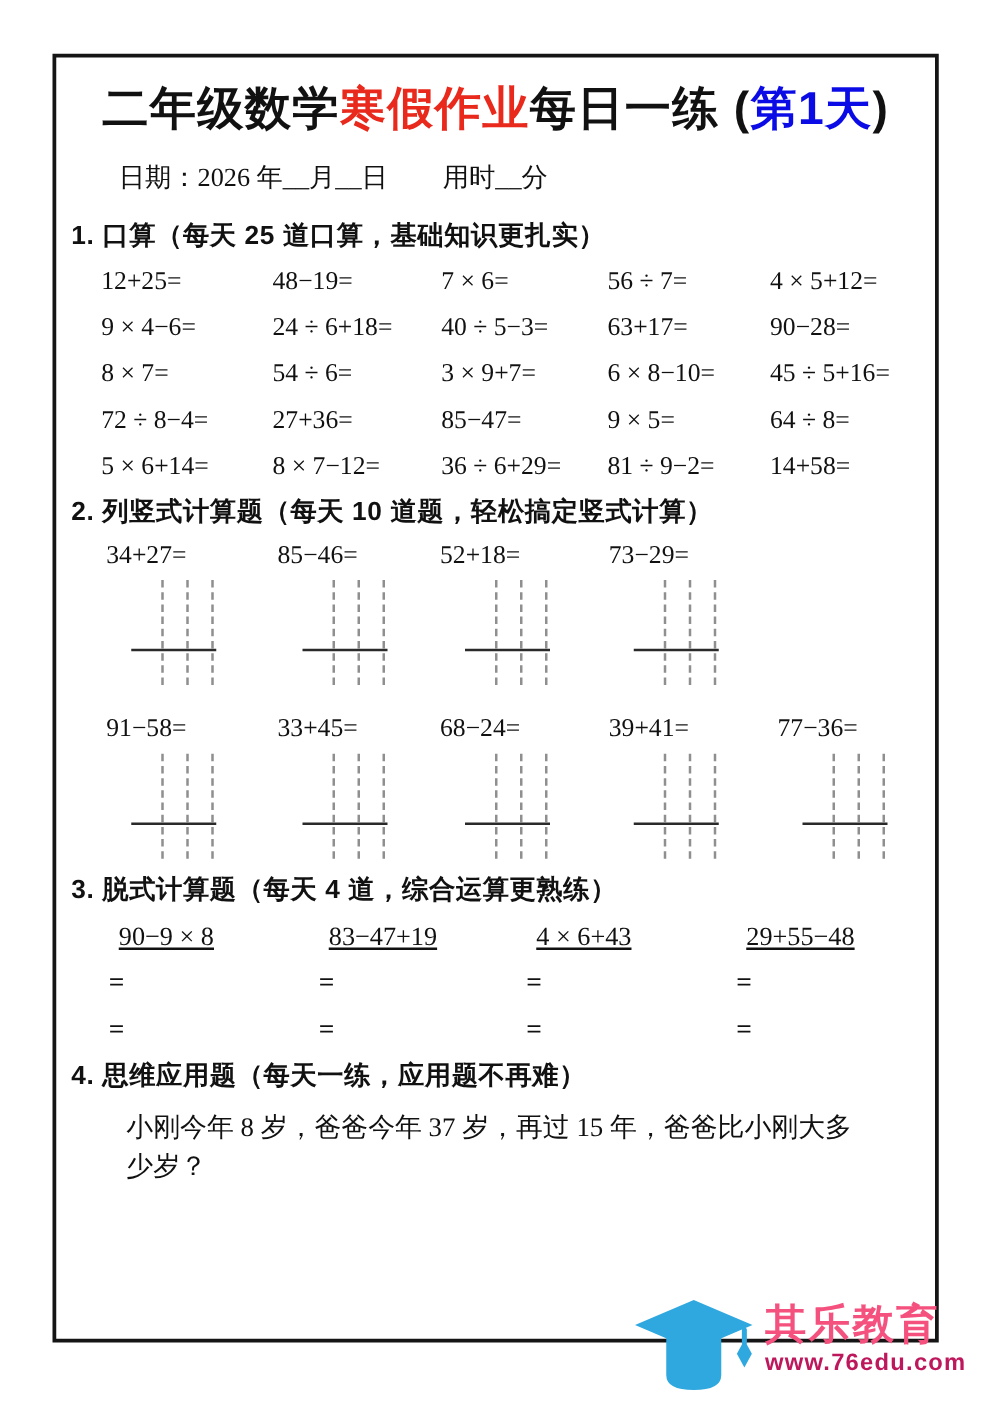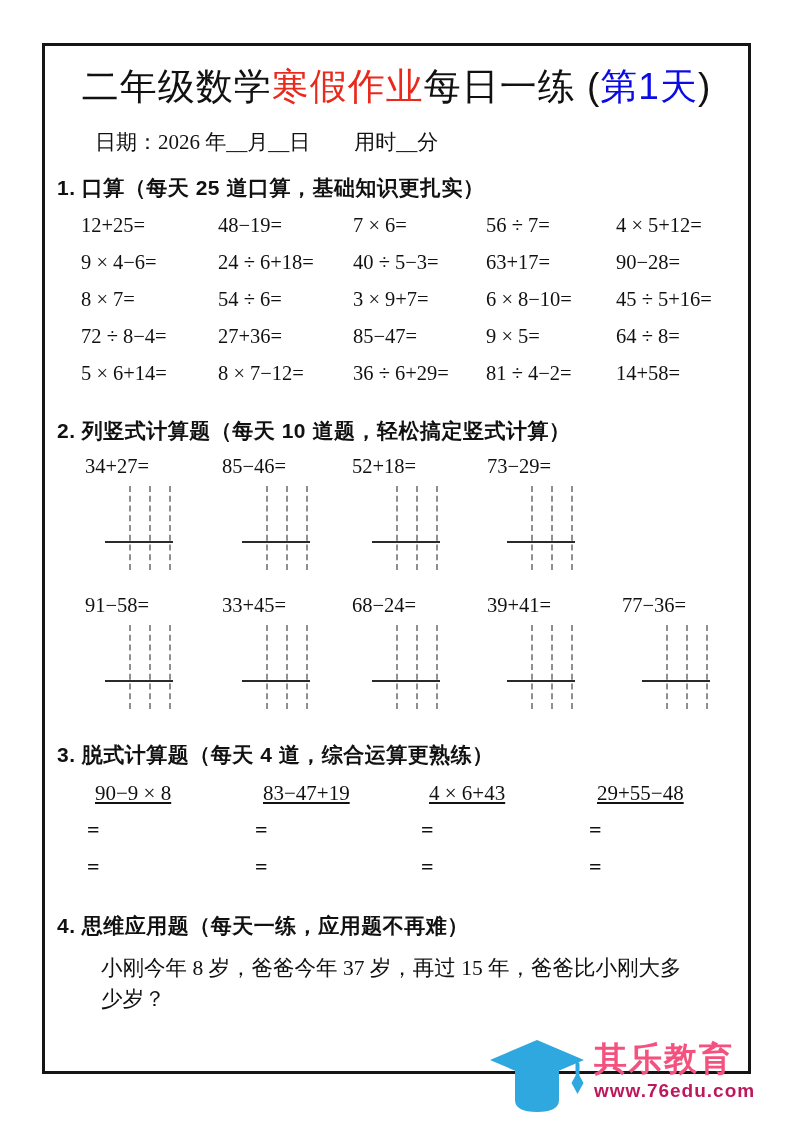--- a/index.html
+++ b/index.html
@@ -21,41 +21,41 @@
   .content {
     position: absolute;
     left: 45px; top: 46px;
     width: 703px; height: 1025px;
     padding: 0 12px;
   }
   .title {
     margin: 16px 0 0 0;
     text-align: center;
     font-size: 37px;
-    font-weight: 400;
+    font-weight: 700;
     letter-spacing: 1px;
     white-space: nowrap;
   }
   .title .red  { color: #e8291c; }
   .title .blue { color: #0b0be6; }
   .date-line {
     display: flex;
     margin: 16px 0 0 38px;
     gap: 44px;
     font-family: "Liberation Serif", serif;
     font-size: 21px;
     white-space: nowrap;
   }
   .sec-heading {
     margin: 18px 0 0 0;
     font-size: 21px;
     font-weight: 700;
     letter-spacing: 0.5px;
   }
-  .sec-heading.mt-lg { margin-top: 32px; }
+  .sec-heading.mt-lg { margin-top: 10px; }
   
   .oral-grid {
     display: grid;
     grid-template-columns: 137px 135px 133px 130px auto;
     margin: 12px 0 0 24px;
     row-gap: 14px;
     font-family: "Liberation Serif", serif;
     font-size: 20.5px;
     white-space: nowrap;
   }
@@ -105,21 +105,21 @@
   
   .word-problem {
     margin: 13px 36px 0 44px;
     font-family: "Liberation Serif", serif;
     font-size: 21.5px;
     line-height: 1.45;
   }
   
   .logo {
     position: absolute;
-    left: 488px; top: 1040px;
+    left: 506px; top: 1040px;
     display: flex;
     align-items: flex-start;
     z-index: 5;
   }
   .logo-text { margin-left: 8px; }
   .logo-brand {
     font-size: 33px;
     font-weight: 900;
     color: #f4517e;
     letter-spacing: 2px;
@@ -168,21 +168,21 @@
     <span>6 × 8−10=</span>
     <span>45 ÷ 5+16=</span>
     <span>72 ÷ 8−4=</span>
     <span>27+36=</span>
     <span>85−47=</span>
     <span>9 × 5=</span>
     <span>64 ÷ 8=</span>
     <span>5 × 6+14=</span>
     <span>8 × 7−12=</span>
     <span>36 ÷ 6+29=</span>
-    <span>81 ÷ 4−2=</span>
+    <span>81 ÷ 9−2=</span>
     <span>14+58=</span>
   </div>
 
   <h2 class="sec-heading mt-lg">2. 列竖式计算题（每天 10 道题，轻松搞定竖式计算）</h2>
   <div class="vert-grid">
     <div>
       <span>34+27=</span>
       <div class="calc-grid">
           <div class="dash d1"></div>
           <div class="dash d2"></div>

